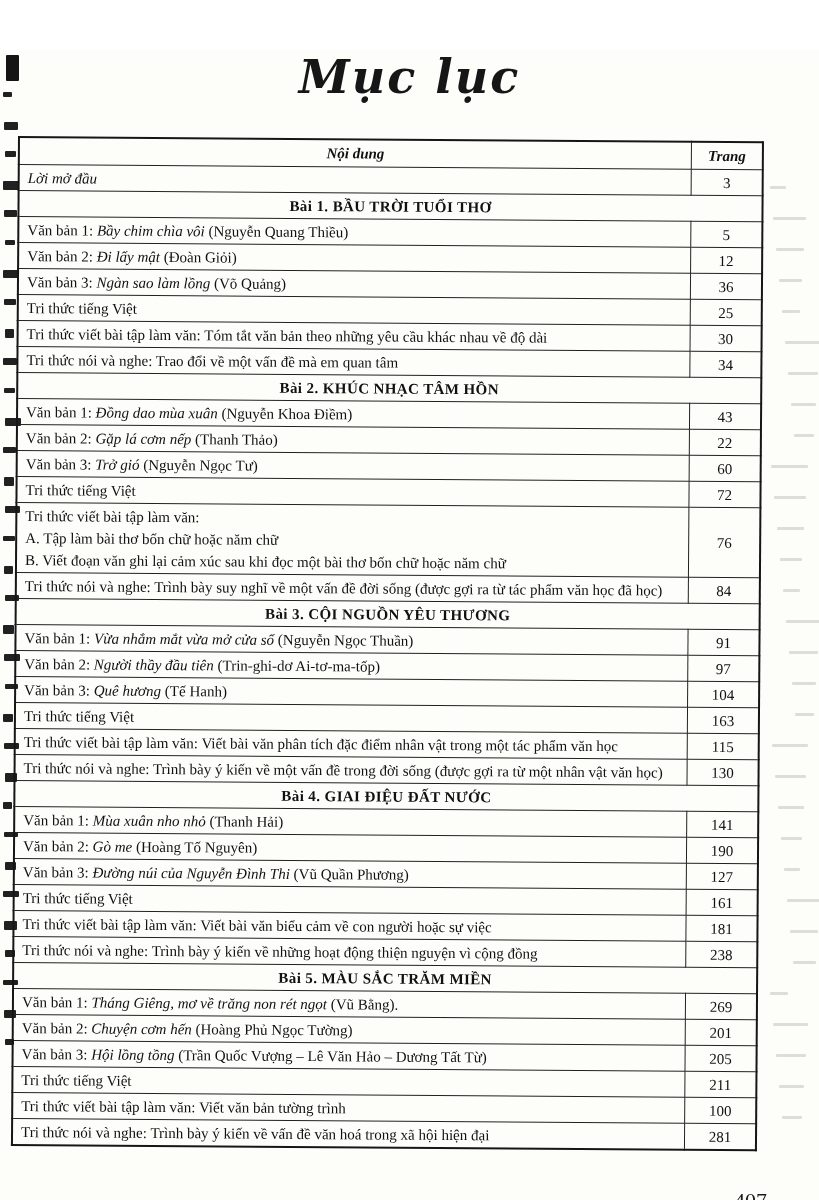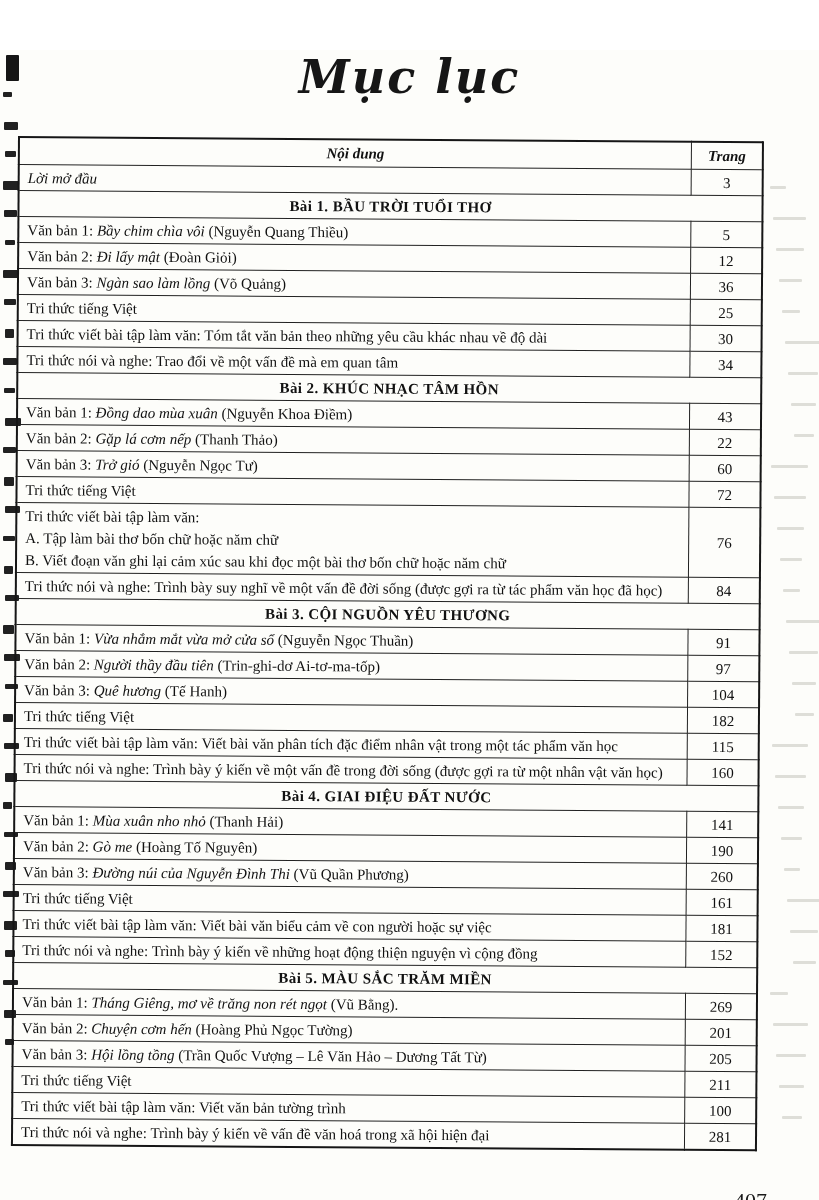--- a/index.html
+++ b/index.html
@@ -238,56 +238,56 @@
           <tr>
             <td class="content"><span>Văn bản 2: </span><span class="it">Người thầy đầu tiên</span><span> (Trin-ghi-dơ Ai-tơ-ma-tốp)</span></td>
             <td class="pg">97</td>
           </tr>
           <tr>
             <td class="content"><span>Văn bản 3: </span><span class="it">Quê hương</span><span> (Tế Hanh)</span></td>
             <td class="pg">104</td>
           </tr>
           <tr>
             <td class="content"><span>Tri thức tiếng Việt</span></td>
-            <td class="pg">182</td>
+            <td class="pg">163</td>
           </tr>
           <tr>
             <td class="content"><span>Tri thức viết bài tập làm văn: Viết bài văn phân tích đặc điểm nhân vật trong một tác phẩm văn học</span></td>
             <td class="pg">115</td>
           </tr>
           <tr>
             <td class="content"><span>Tri thức nói và nghe: Trình bày ý kiến về một vấn đề trong đời sống (được gợi ra từ một nhân vật văn học)</span></td>
-            <td class="pg">160</td>
+            <td class="pg">130</td>
           </tr>
           <tr>
             <td colspan="2" class="section">Bài 4. GIAI ĐIỆU ĐẤT NƯỚC</td>
           </tr>
           <tr>
             <td class="content"><span>Văn bản 1: </span><span class="it">Mùa xuân nho nhỏ</span><span> (Thanh Hải)</span></td>
             <td class="pg">141</td>
           </tr>
           <tr>
             <td class="content"><span>Văn bản 2: </span><span class="it">Gò me</span><span> (Hoàng Tố Nguyên)</span></td>
             <td class="pg">190</td>
           </tr>
           <tr>
             <td class="content"><span>Văn bản 3: </span><span class="it">Đường núi của Nguyễn Đình Thi</span><span> (Vũ Quần Phương)</span></td>
-            <td class="pg">260</td>
+            <td class="pg">127</td>
           </tr>
           <tr>
             <td class="content"><span>Tri thức tiếng Việt</span></td>
             <td class="pg">161</td>
           </tr>
           <tr>
             <td class="content"><span>Tri thức viết bài tập làm văn: Viết bài văn biểu cảm về con người hoặc sự việc</span></td>
             <td class="pg">181</td>
           </tr>
           <tr>
             <td class="content"><span>Tri thức nói và nghe: Trình bày ý kiến về những hoạt động thiện nguyện vì cộng đồng</span></td>
-            <td class="pg">152</td>
+            <td class="pg">238</td>
           </tr>
           <tr>
             <td colspan="2" class="section">Bài 5. MÀU SẮC TRĂM MIỀN</td>
           </tr>
           <tr>
             <td class="content"><span>Văn bản 1: </span><span class="it">Tháng Giêng, mơ về trăng non rét ngọt</span><span> (Vũ Bằng).</span></td>
             <td class="pg">269</td>
           </tr>
           <tr>
             <td class="content"><span>Văn bản 2: </span><span class="it">Chuyện cơm hến</span><span> (Hoàng Phủ Ngọc Tường)</span></td>

